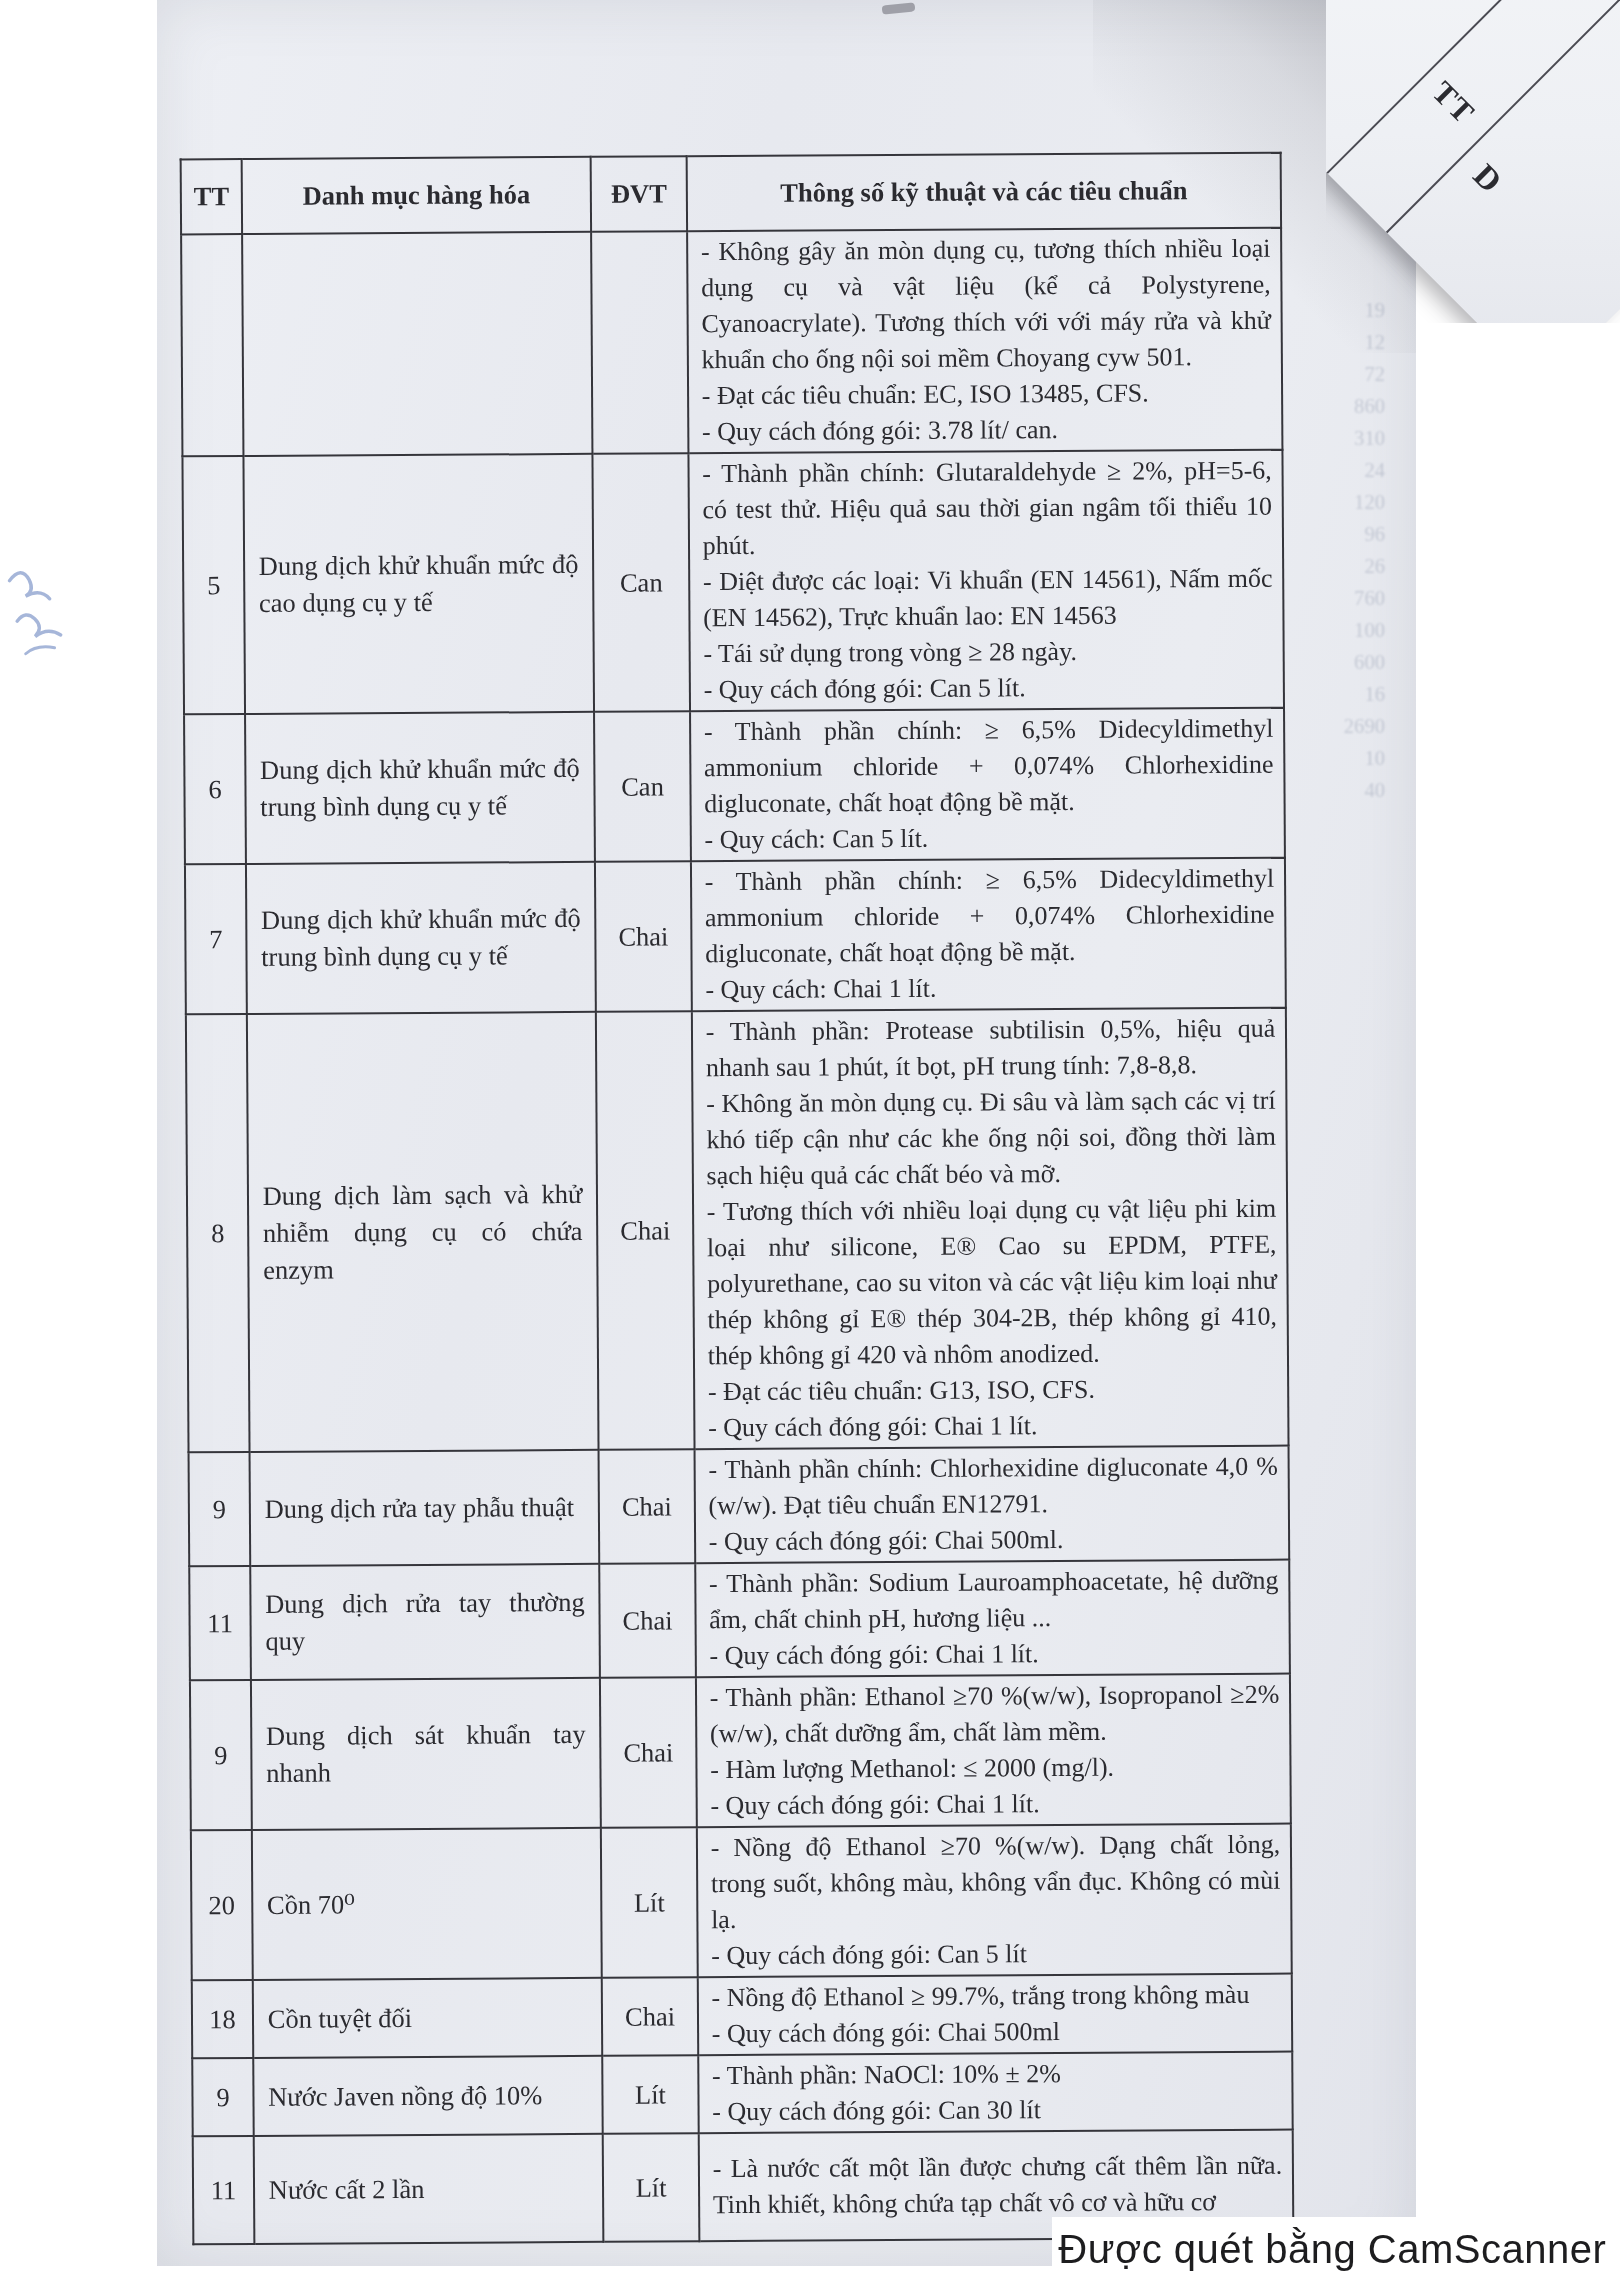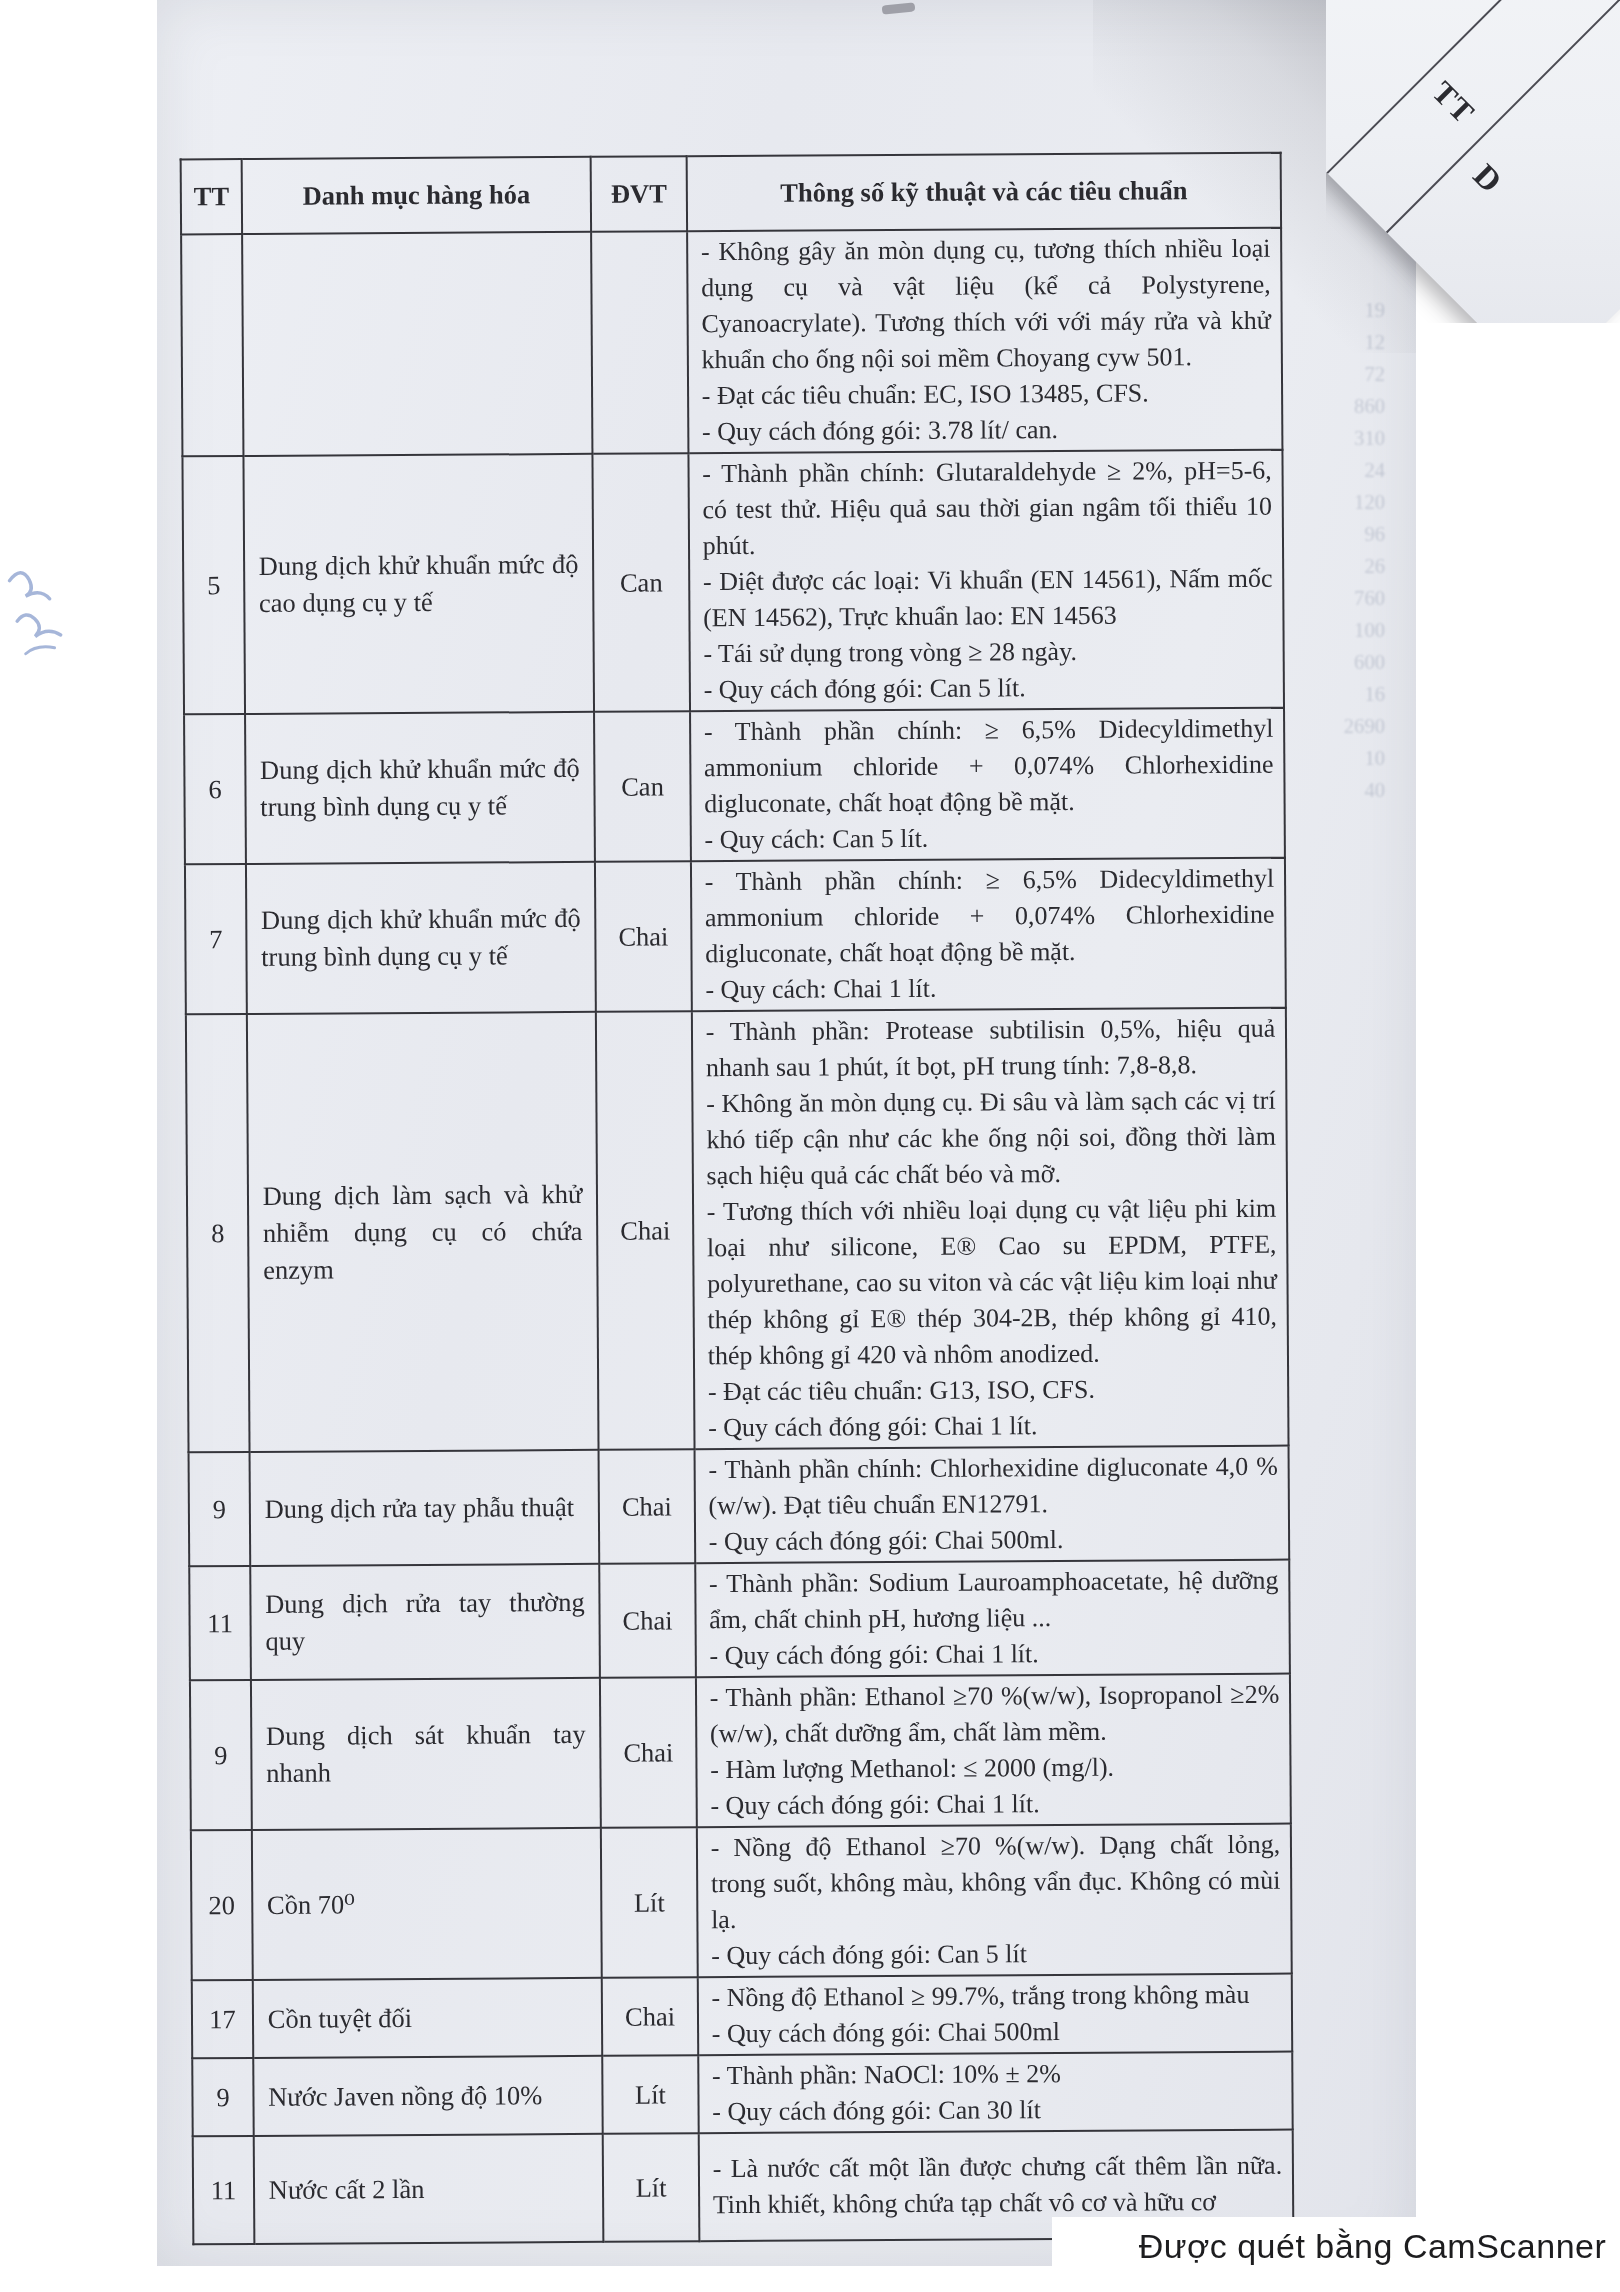--- a/index.html
+++ b/index.html
@@ -97,21 +97,21 @@
   
   .wm-box{
     position:absolute;right:0;top:2217px;width:568px;height:75px;background:#ffffff;
   }
   .bottom-strip{
     position:absolute;left:0;top:2266px;width:1620px;height:26.5px;background:#ffffff;
   }
   .watermark{
     position:absolute;right:13.7px;top:2227px;
     font-family:"Liberation Sans","DejaVu Sans",sans-serif;
-    font-size:34px;color:#1d1d1f;letter-spacing:0.5px;
+    font-size:40px;color:#1d1d1f;letter-spacing:0.5px;
   }
 </style>
 </head>
 <body>
 
 <div class="page">
 
   <div class="fold-shadow"></div>
 
   <div class="bleed-col">
@@ -232,21 +232,21 @@
           <tr>
     <td class="c-tt">20</td>
     <td class="c-name">Cồn 70⁰</td>
     <td class="c-unit">Lít</td>
     <td class="c-spec">
               <p class="spec-line">- Nồng độ Ethanol ≥70 %(w/w). Dạng chất lỏng, trong suốt, không màu, không vẩn đục. Không có mùi lạ.</p>
               <p class="spec-line">- Quy cách đóng gói: Can 5 lít</p>
             </td>
   </tr>
           <tr>
-    <td class="c-tt">17</td>
+    <td class="c-tt">18</td>
     <td class="c-name">Cồn tuyệt đối</td>
     <td class="c-unit">Chai</td>
     <td class="c-spec">
               <p class="spec-line">- Nồng độ Ethanol ≥ 99.7%, trắng trong không màu</p>
               <p class="spec-line">- Quy cách đóng gói: Chai 500ml</p>
             </td>
   </tr>
           <tr>
     <td class="c-tt">9</td>
     <td class="c-name">Nước Javen nồng độ 10%</td>

